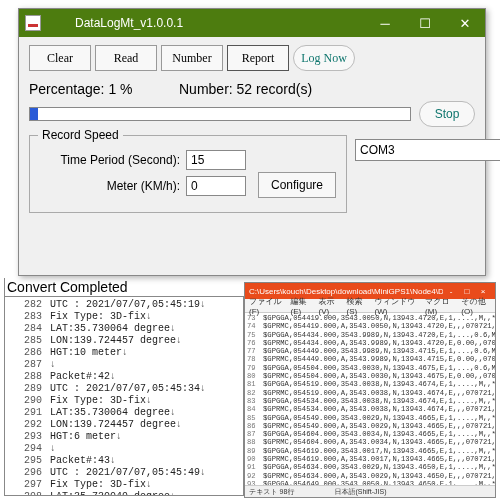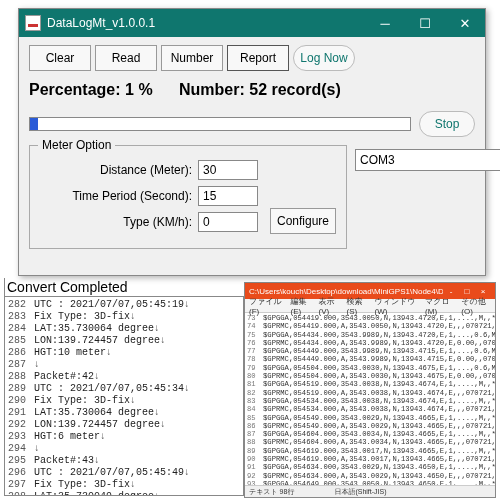--- a/index.html
+++ b/index.html
@@ -1,56 +1,56 @@
 <!DOCTYPE html>
 <html><head>
 <meta charset="utf-8">
 <style>
   * { box-sizing: border-box; margin: 0; padding: 0; }
   body { font-family: "Segoe UI", Tahoma, sans-serif; font-size: 12px; background: #fff; width: 500px; height: 500px; overflow: hidden; }
   
   .window { position: absolute; border: 1px solid #888; background: #f0f0f0; box-shadow: 2px 2px 6px rgba(0,0,0,0.3); }
-  .titlebar { height: 28px; background: #0f766e; color: #fff; display: flex; align-items: center; padding: 0 0 0 6px; font-size: 12px; }
+  .titlebar { height: 28px; background: #4d7c0f; color: #fff; display: flex; align-items: center; padding: 0 0 0 6px; font-size: 12px; gap: 28px; }
   .titlebar .icon { width: 16px; height: 16px; background: #fff; margin-right: 6px; border:1px solid #999; position:relative; }
   .titlebar .icon::after{content:"";position:absolute;left:2px;top:8px;width:10px;height:3px;background:#c33;}
   .titlebar .title { flex: 1; }
   .titlebar .btns { display: flex; }
   .titlebar .btns span { width: 40px; height: 28px; display: flex; align-items: center; justify-content: center; font-size: 13px; cursor:pointer; }
   
   .main-win { left: 18px; top: 8px; width: 468px; height: 268px; z-index: 5; }
   .main-body { padding: 8px 10px 6px 10px; }
-  .btn-row { display: flex; gap: 4px; margin-bottom: 10px; }
+  .btn-row { display: flex; gap: 4px; margin-bottom: 10px; font-family: Liberation Serif, serif; }
   .btn { background: #f8f8f8; border: 1px solid #999; height: 26px; display: flex; align-items:center; justify-content:center; font-size: 12px; cursor:pointer; }
   .btn.w1 { width: 62px; }
   .btn.disabled { color: #0f766e; border-color:#bbb;border-radius:13px; }
   .btn.sel { border: 1.5px solid #555; }
   
-  .status-row { display: flex; font-size: 16px; margin-bottom: 12px; font-weight: bold; }
+  .status-row { display: flex; font-size: 14px; margin-bottom: 4px; }
   .status-row .pct { width: 150px; }
   
   .prog-row { display: flex; align-items: center; gap: 8px; margin-bottom: 8px; }
   .prog-outer { flex: 1; height: 14px; border: 1px solid #888; background: #fff; position: relative; }
   .prog-inner { height: 100%; background: #2a5bd7; width: 2%; }
   
   .lower { display: flex; gap: 8px; }
   .fieldset { border: 1px solid #aaa; padding: 8px 10px 10px 10px; position: relative; flex: 1; }
   .fieldset .legend { position: absolute; top: -8px; left: 8px; background: #f0f0f0; padding: 0 4px; font-size: 12px; }
   .field-row { display: flex; align-items: center; justify-content: flex-end; gap: 6px; margin: 6px 0; }
   .field-row label { font-size: 12px; text-align: right; }
   .field-row input { width: 60px; height: 20px; border: 1px solid #888; padding: 0 4px; font-size: 12px; }
-  .config-btn { align-self: flex-end; margin-top: 4px; width:66px; }
+  .config-btn { align-self: flex-end; margin-top: 4px; width:78px; }
   
   .right-col { display: flex; flex-direction: row; gap: 10px; width: 120px; padding-top: 4px; align-items: stretch; }
   .combo { display:flex; }
   .combo input { flex:1; height: 22px; border:1px solid #888; padding:0 4px; font-size:12px; }
   .ok-btn { height:24px; color:#999;padding-left:8px; }
   
   .convert-label { position:absolute; left:4px; top:278px; font-size:14px; z-index:4; background:transparent; border:1px solid #888; border-bottom:none; border-right:none; border-top:none; padding:1px 2px; }
   
-  .log-win { position:absolute; left:4px; top:296px; width:240px; height:200px; background:#fff; border:1px solid #888; font-family: "Courier New", monospace; font-size:10px; line-height:12px; padding:2px 3px; overflow:hidden; color:#222; white-space:pre; z-index:2;}
+  .log-win { position:absolute; left:4px; top:296px; width:240px; height:200px; background:#fff; border:1px solid #888; font-family: "Courier New", monospace; font-size:10px; line-height:12px; padding:2px 19px; overflow:hidden; color:#222; white-space:pre; z-index:2;}
   .log-win .ln{ display:flex; }
   .log-win .num{ color:#555; width:26px; flex-shrink:0; }
   .log-win .ar{ color:#555; }
   
   .nmea-win { position:absolute; left:244px; top:282px; width:252px; height:216px; border:1px solid #888; background:#fff; z-index:3; overflow:hidden;}
   .nmea-titlebar { height:16px; background:#e94b1b; display:flex; align-items:center; padding:0 4px; font-size:8px; color:#fff; }
   .nmea-titlebar .t{flex:1; white-space:nowrap; overflow:hidden;}
   .nmea-titlebar .b{display:flex; gap:0;}
   .nmea-titlebar .b span{width:16px; text-align:center; cursor:pointer;}
   .nmea-menu { height:14px; background:#f4f4f4; border-bottom:1px solid #ccc; font-size:8px; display:flex; gap:6px; padding:0 4px; align-items:center; color:#333;}
@@ -85,33 +85,29 @@
       <span>Number: 52 record(s)</span>
     </div>
     <div class="prog-row">
       <div class="prog-outer">
         <div class="prog-inner"></div>
       </div>
       <div class="btn disabled" style="width:56px">Stop</div>
     </div>
     <div class="lower">
       <div class="fieldset">
-        <span class="legend">Meter Option</span>
+        <span class="legend">Record Speed</span>
         <div style="display:flex;">
           <div style="flex:1;">
-            <div class="field-row">
-              <label>Distance (Meter):</label>
-              <input value="30" style="">
-            </div>
             <div class="field-row">
               <label>Time Period (Second):</label>
               <input value="15" style="">
             </div>
             <div class="field-row">
-              <label>Type (KM/h):</label>
+              <label>Meter (KM/h):</label>
               <input value="0" style="">
             </div>
           </div>
           <div style="display:flex; align-items:flex-end; padding:0 0 4px 12px;">
             <div class="btn config-btn">Configure</div>
           </div>
         </div>
       </div>
       <div class="right-col">
         <div class="combo">

